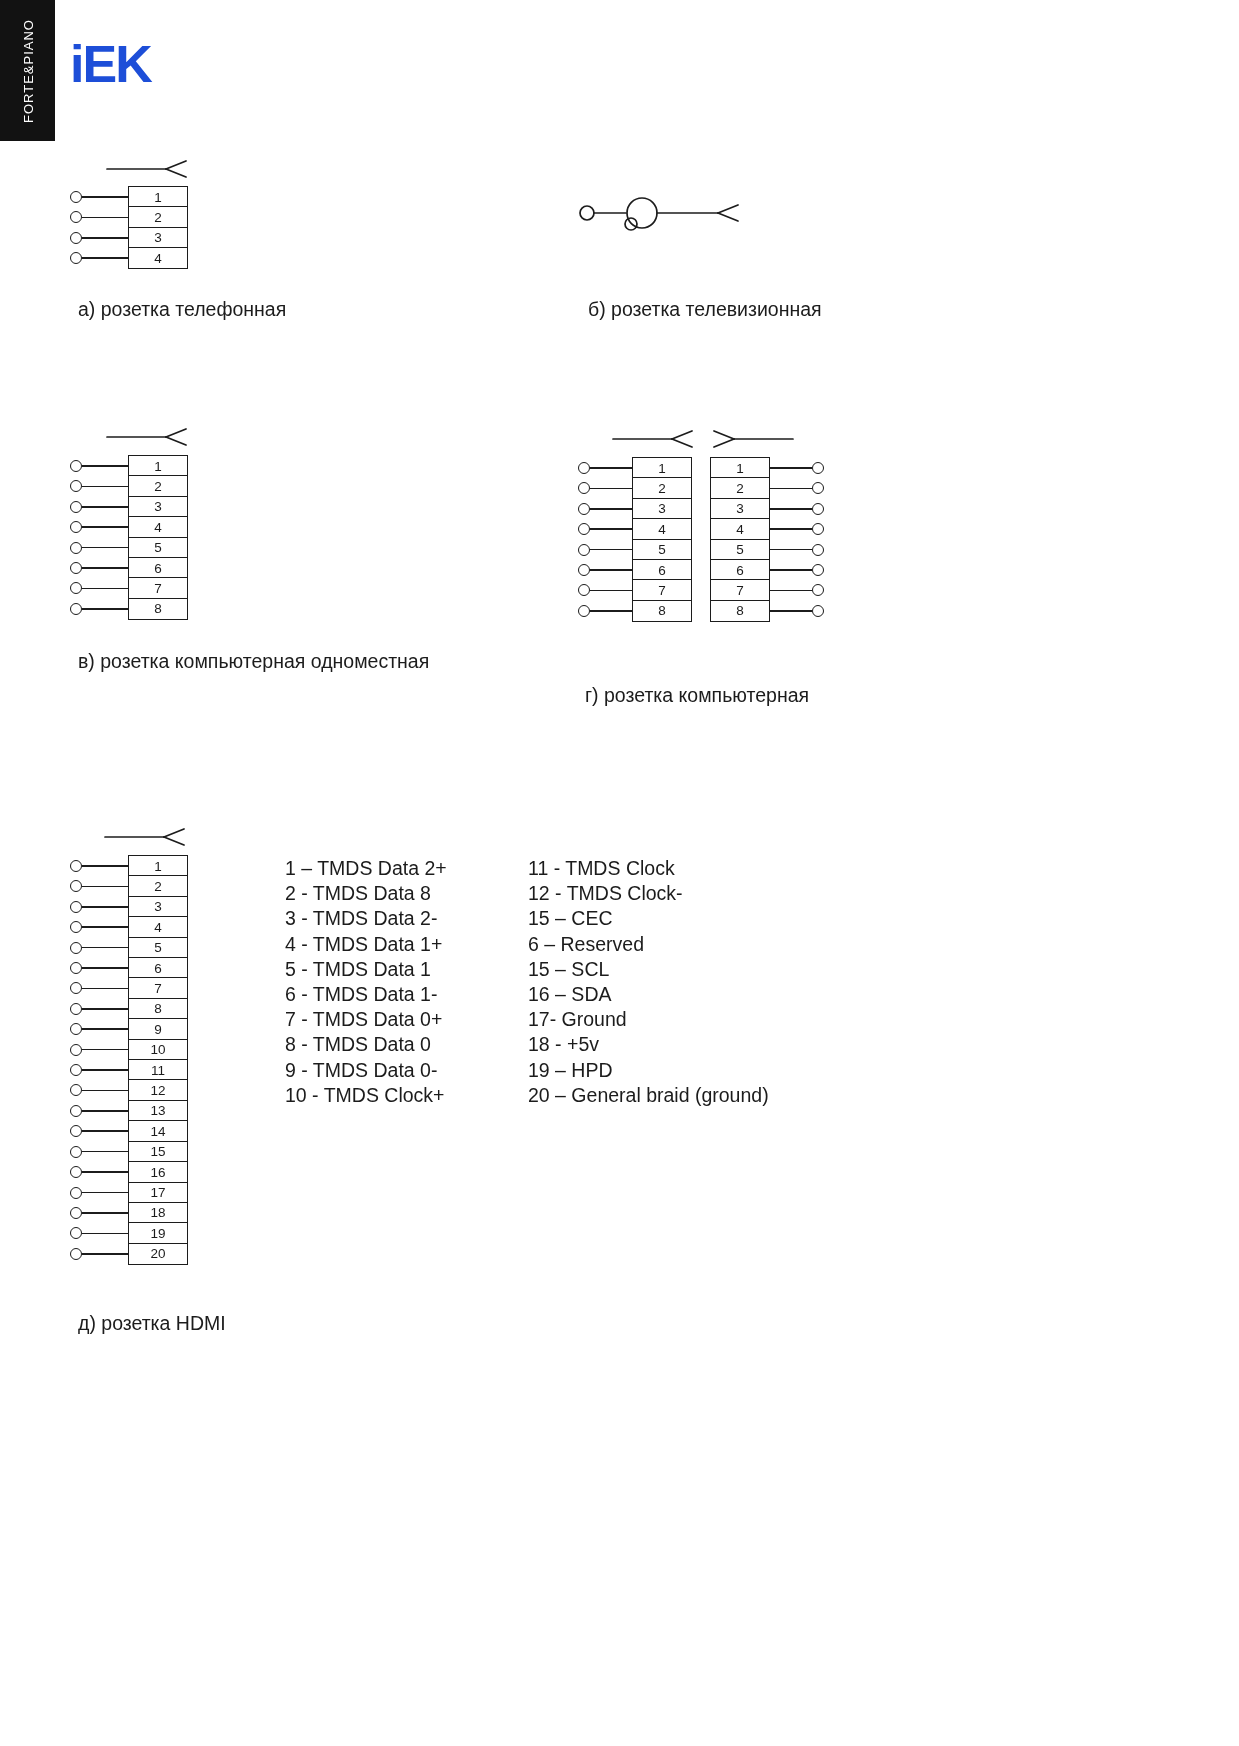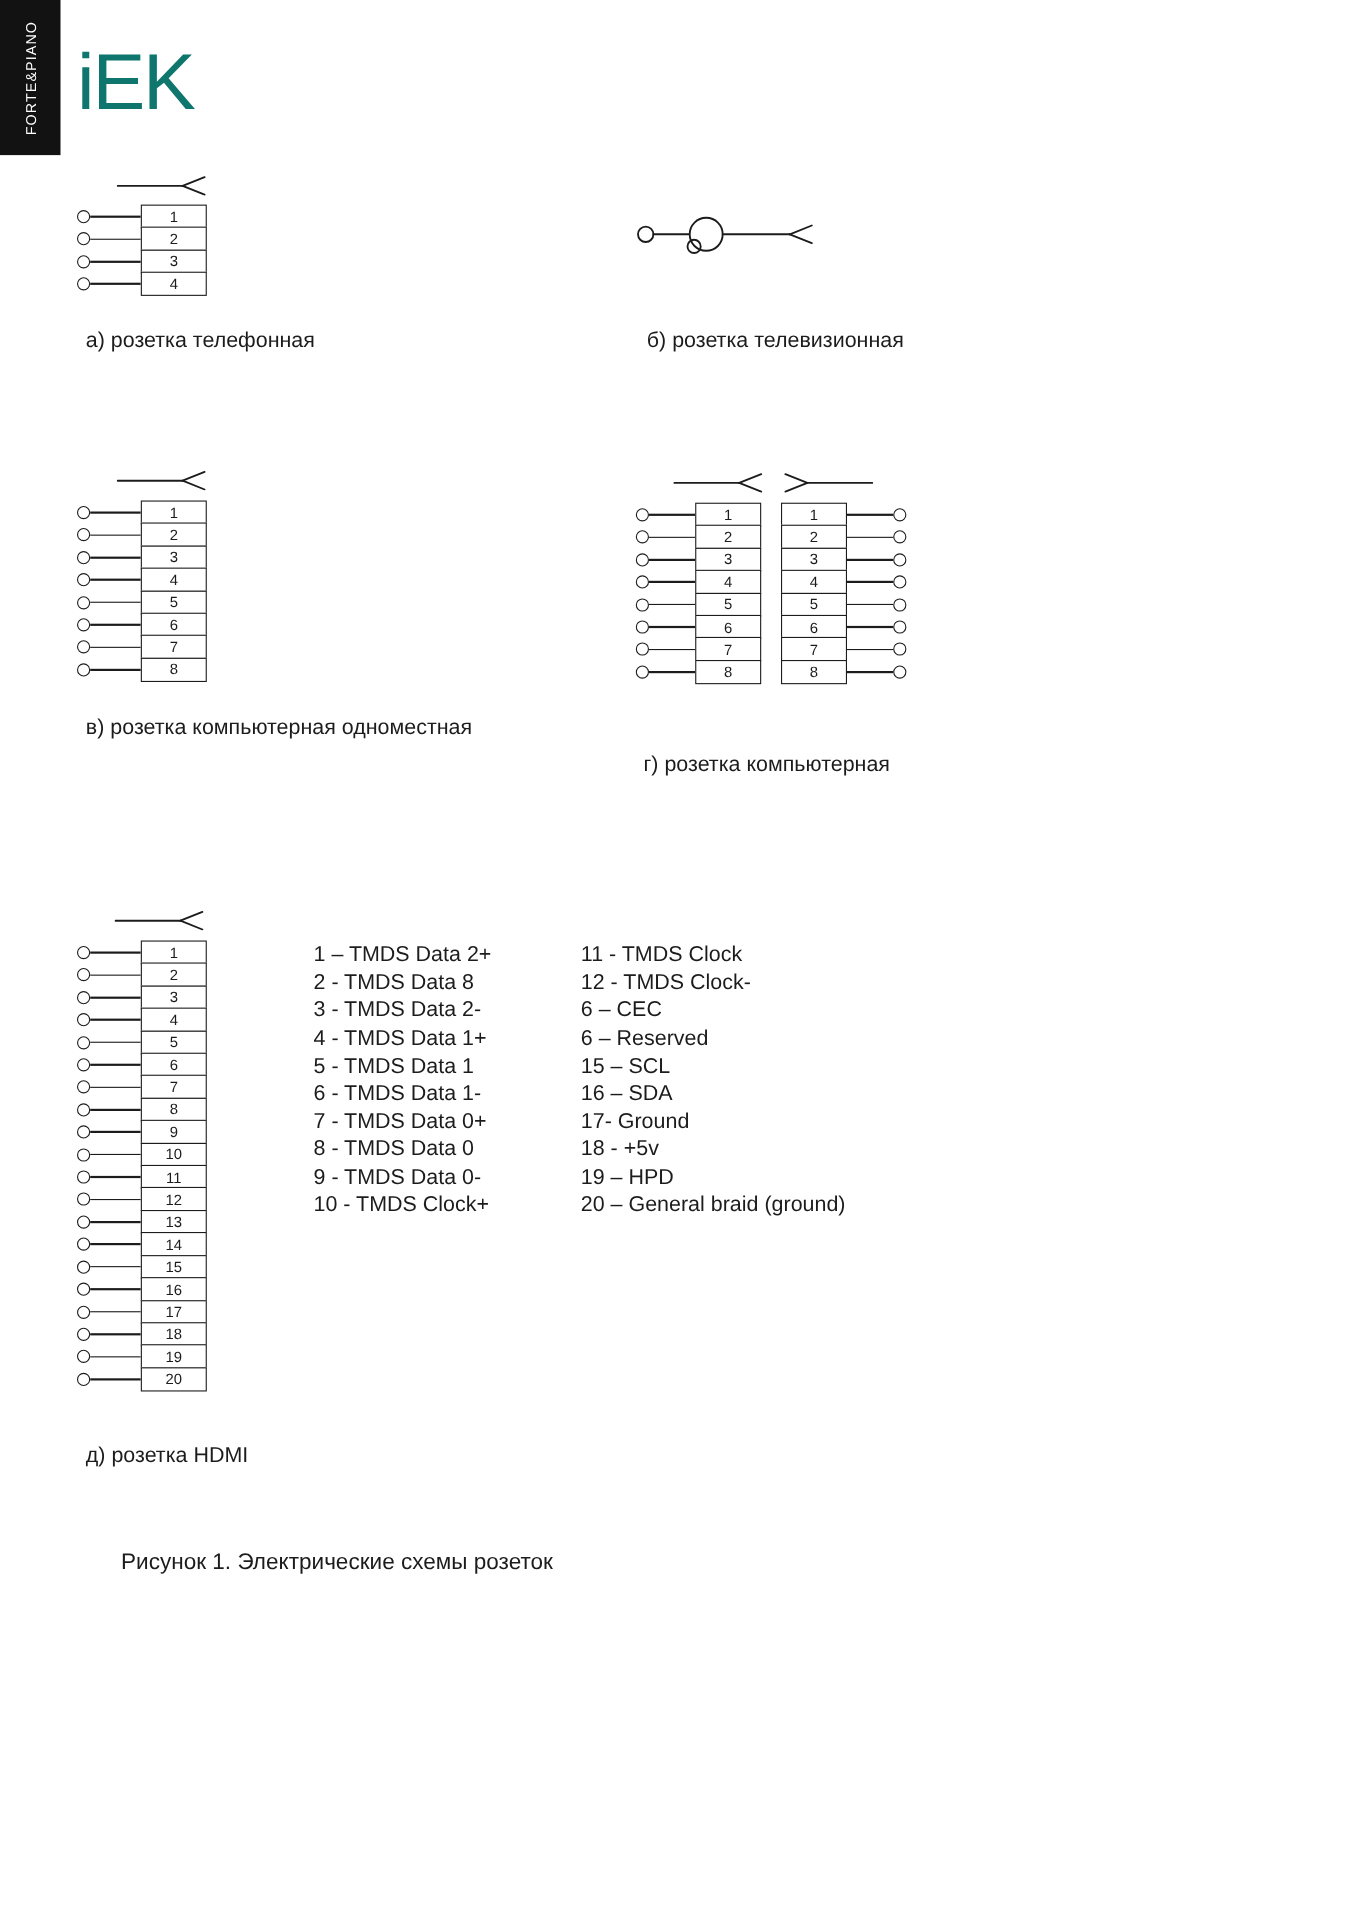--- a/index.html
+++ b/index.html
@@ -27,24 +27,24 @@
     color: #ffffff;
     font-size: 13px;
     letter-spacing: 1px;
     white-space: nowrap;
   }
 
   
   .logo {
     position: absolute;
     left: 70px; top: 34px;
-    font-size: 72px;
-    font-weight: 400;
+    font-size: 52px;
+    font-weight: 700;
     letter-spacing: -2px;
-    color: #0f766e;
+    color: #1d4ed8;
   }
 
   
   svg.schem line, svg.schem circle, svg.schem path {
     stroke: #1c1c1c;
     stroke-width: 1.7;
     fill: none;
     stroke-linecap: round;
   }
 
@@ -395,27 +395,26 @@
       <div class="desc-line">5 - TMDS Data 1</div>
       <div class="desc-line">6 - TMDS Data 1-</div>
       <div class="desc-line">7 - TMDS Data 0+</div>
       <div class="desc-line">8 - TMDS Data 0</div>
       <div class="desc-line">9 - TMDS Data 0-</div>
       <div class="desc-line">10 - TMDS Clock+</div>
     </div>
   <div class="desc-col" style="left:508px; top:856px;">
       <div class="desc-line">11 - TMDS Clock</div>
       <div class="desc-line">12 - TMDS Clock-</div>
-      <div class="desc-line">6 – CEC</div>
+      <div class="desc-line">15 – CEC</div>
       <div class="desc-line">6 – Reserved</div>
       <div class="desc-line">15 – SCL</div>
       <div class="desc-line">16 – SDA</div>
       <div class="desc-line">17- Ground</div>
       <div class="desc-line">18 - +5v</div>
       <div class="desc-line">19 – HPD</div>
       <div class="desc-line">20 – General braid (ground)</div>
     </div>
 
   <div class="label" style="left:78px; top:1312px;">д) розетка HDMI</div>
 
-  <div class="caption" style="left:110px; top:1408px;">Рисунок 1. Электрические схемы розеток</div>
 
 </div>
 
 </body></html>

